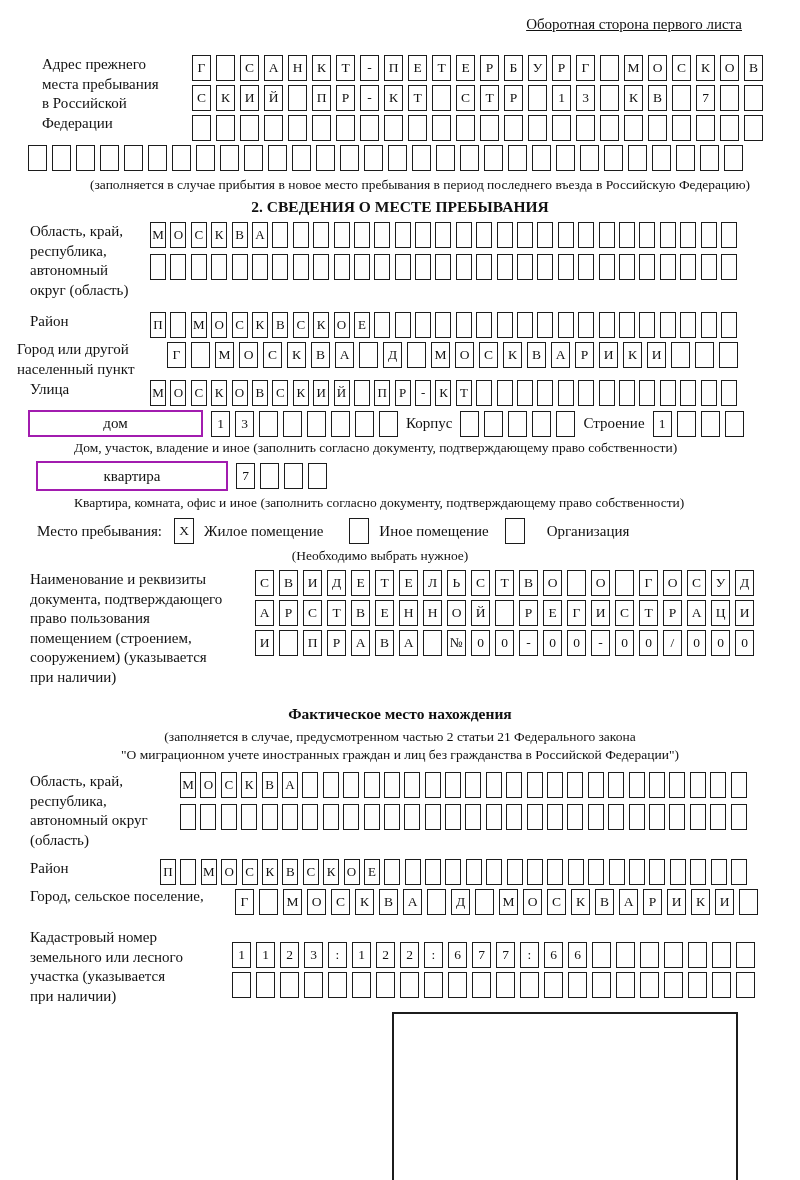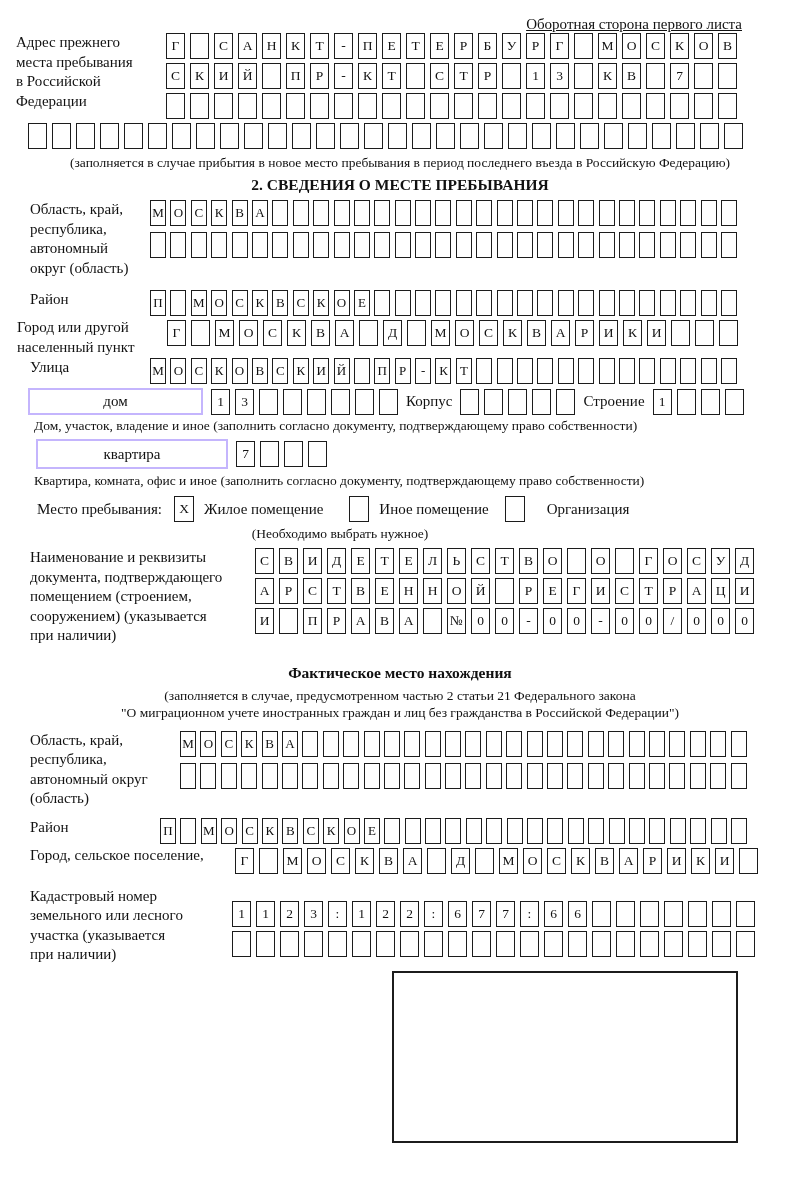--- a/index.html
+++ b/index.html
@@ -15,36 +15,36 @@
   .rowscol{display:flex;flex-direction:column;}
   .cellrow{display:flex;flex-wrap:nowrap;}
   .cell{
     flex:none;box-sizing:border-box;width:19px;height:26px;margin-right:5px;
     border:1.7px solid #1c1c1c;background:#fff;
     display:inline-flex;align-items:center;justify-content:center;
     font-size:13.5px;font-family:"Liberation Serif",serif;
   }
   .sm .cell{width:16px;margin-right:4.4px;font-size:13px;}
   .mb4{margin-bottom:4px;} .mb6{margin-bottom:6px;}
-  .caption{font-size:13.5px;}
+  .caption{font-size:13.5px;padding-left:40px;}
   .center{text-align:center;}
   .sec-title{font-size:15.5px;font-weight:bold;text-align:center;}
   .widebox{
-    flex:none;box-sizing:border-box;border:2px solid #c4b5fd;background:#fff;
+    flex:none;box-sizing:border-box;border:2px solid #a21caf;background:#fff;
     display:flex;align-items:center;justify-content:center;font-size:15px;
   }
   .stamp-box{box-sizing:border-box;border:2.2px solid #1c1c1c;background:#fff;}
   .notes2{font-size:13.5px;line-height:17.5px;text-align:center;}
 </style>
 </head>
 <body>
 
 <div class="hdr-note">Оборотная сторона первого листа</div>
 
-<div class="field" style="padding-left:16px;">
+<div class="field" style="padding-left:42px;margin-top:22px;">
   <div class="lblcol" style="width:150px;">
       <div>Адрес прежнего</div>
       <div>места пребывания</div>
       <div>в Российской</div>
       <div>Федерации</div>
     </div>
   <div class="rowscol">
     <div class="cellrow mb4">
         <span class="cell">Г</span>
         <span class="cell"></span>
@@ -386,20 +386,21 @@
   <span class="lbl15" style="margin-left:10px;">Иное помещение</span>
   <span class="cell" style="width:20px;margin:0 0 0 16px;"></span>
   <span class="lbl15" style="margin-left:22px;">Организация</span>
 </div>
 <div class="caption center" style="width:560px;margin:4px 0 0 60px;">(Необходимо выбрать нужное)</div>
 
 <div class="field" style="padding-left:30px;margin-top:6px;">
   <div class="lblcol" style="width:225px;">
       <div>Наименование и реквизиты</div>
       <div>документа, подтверждающего</div>
+      <div>право пользования</div>
       <div>помещением (строением,</div>
       <div>сооружением) (указывается</div>
       <div>при наличии)</div>
     </div>
   <div class="rowscol">
     <div class="cellrow mb4">
         <span class="cell">С</span>
         <span class="cell">В</span>
         <span class="cell">И</span>
         <span class="cell">Д</span>

